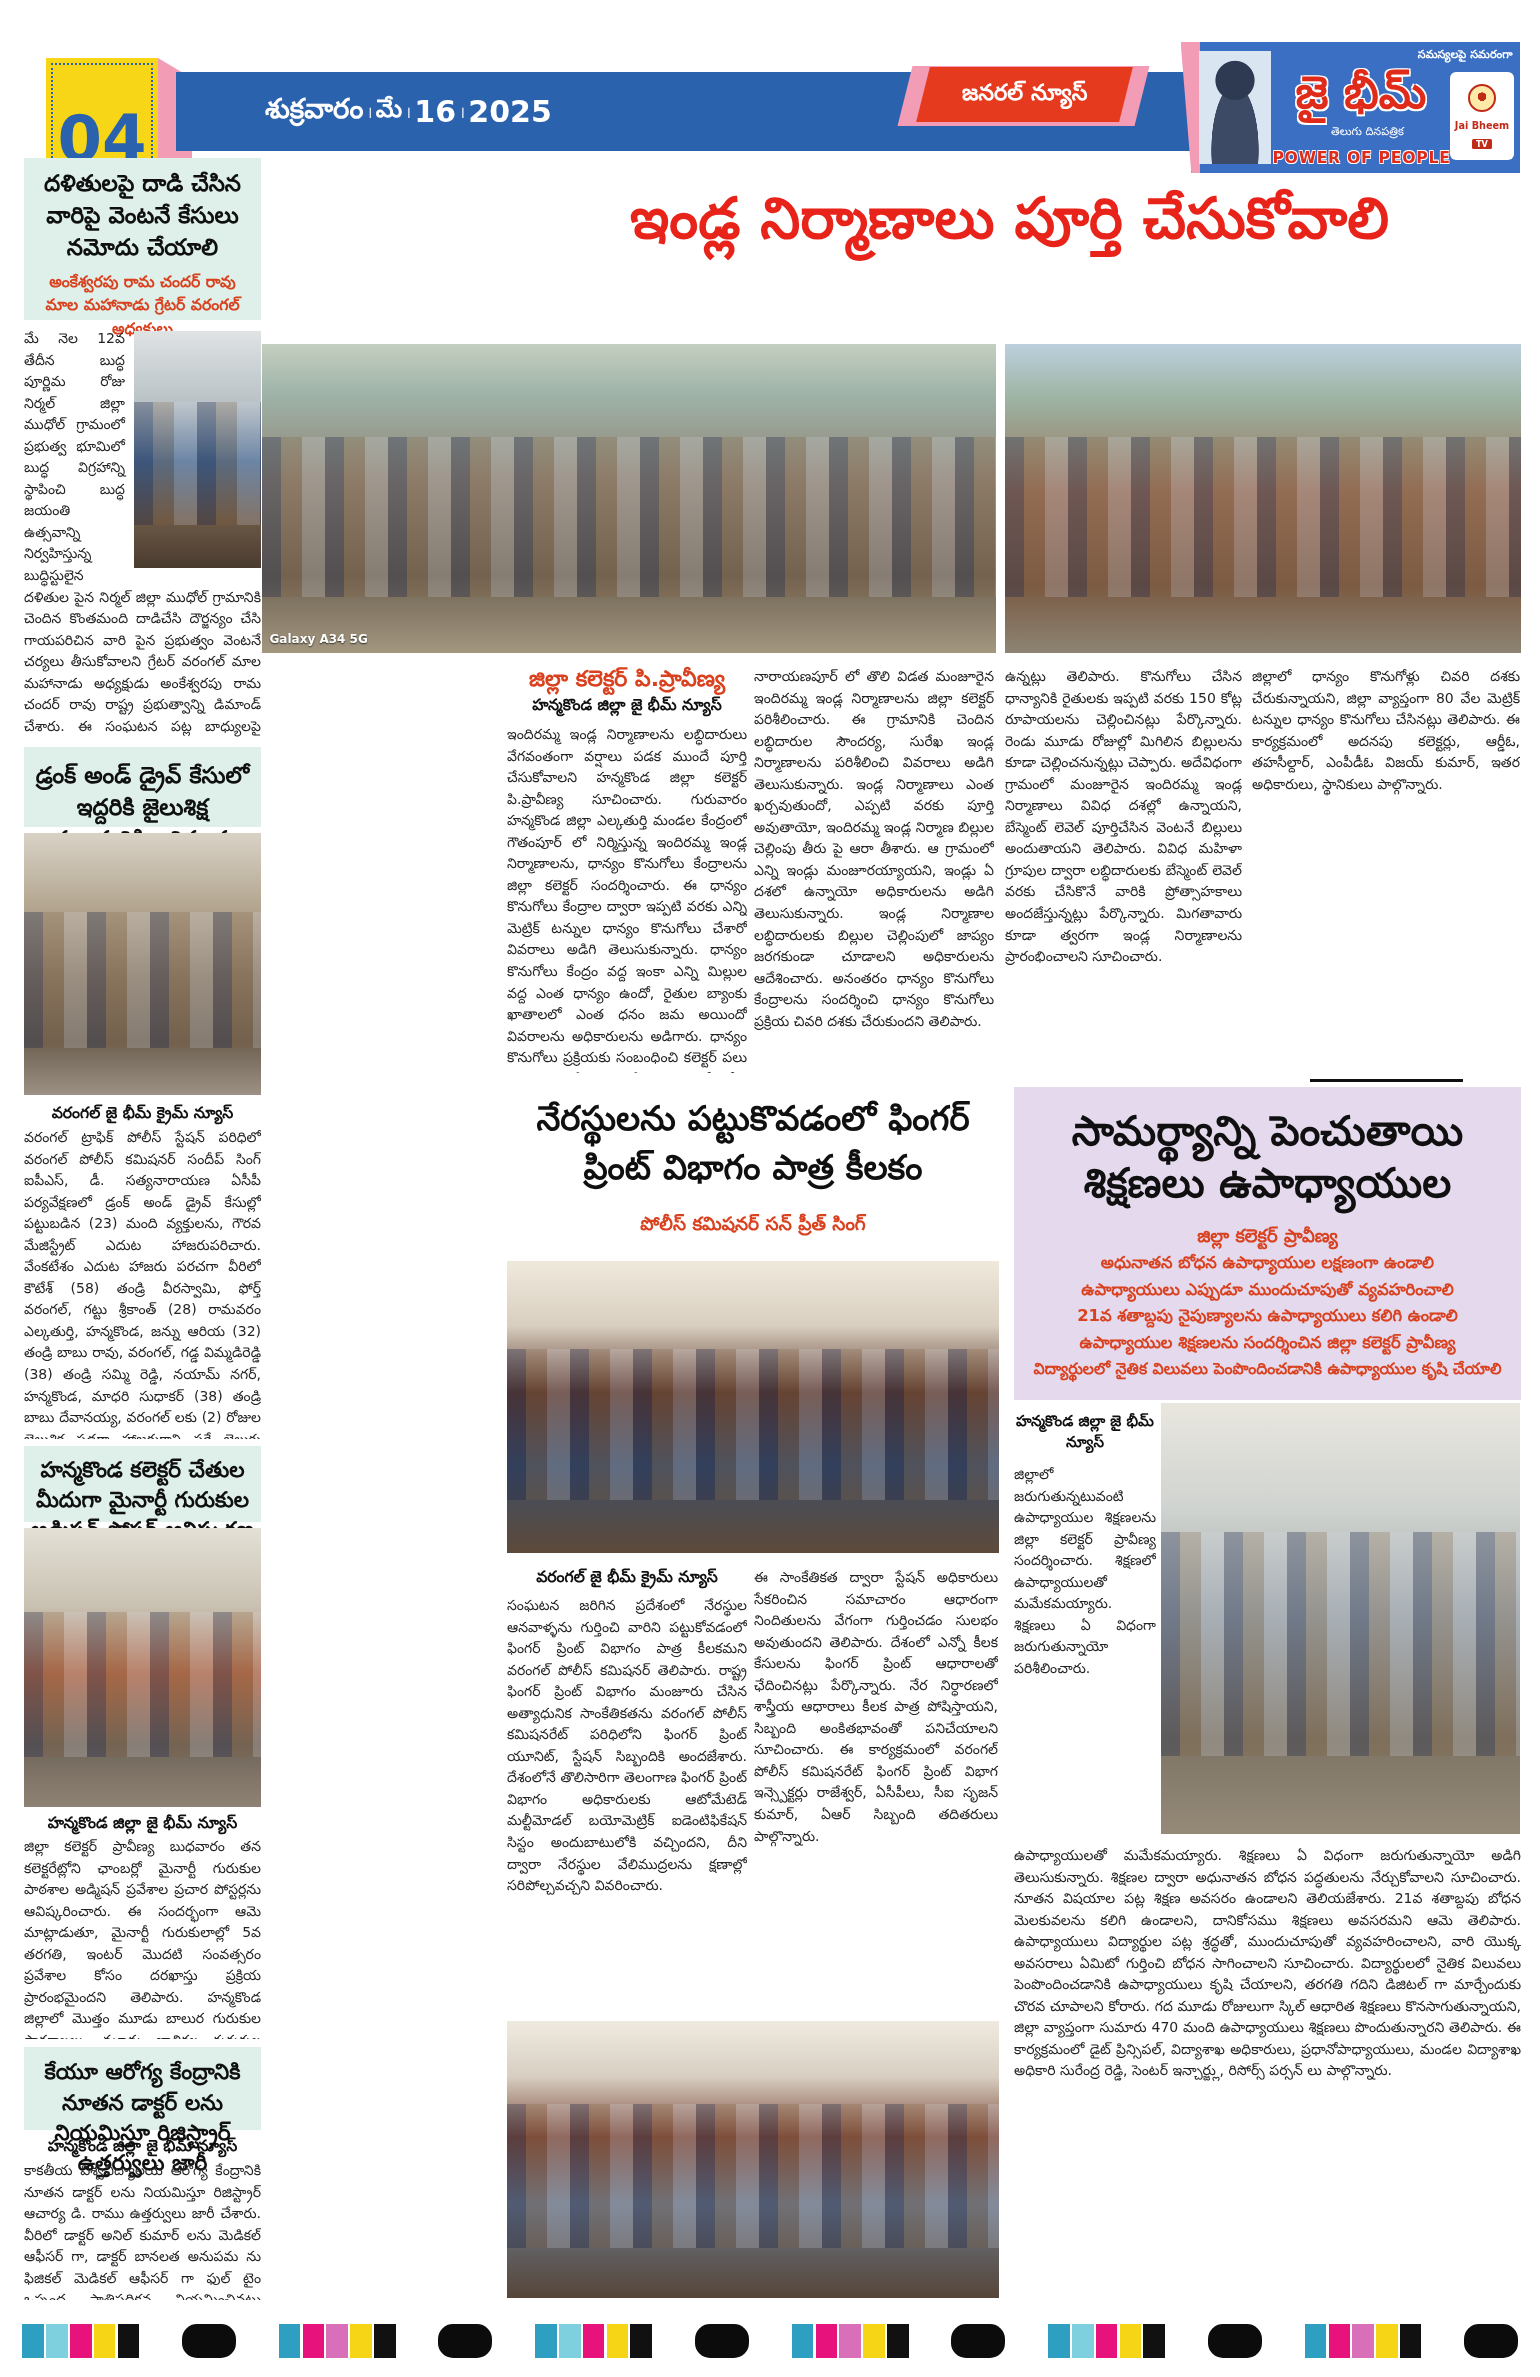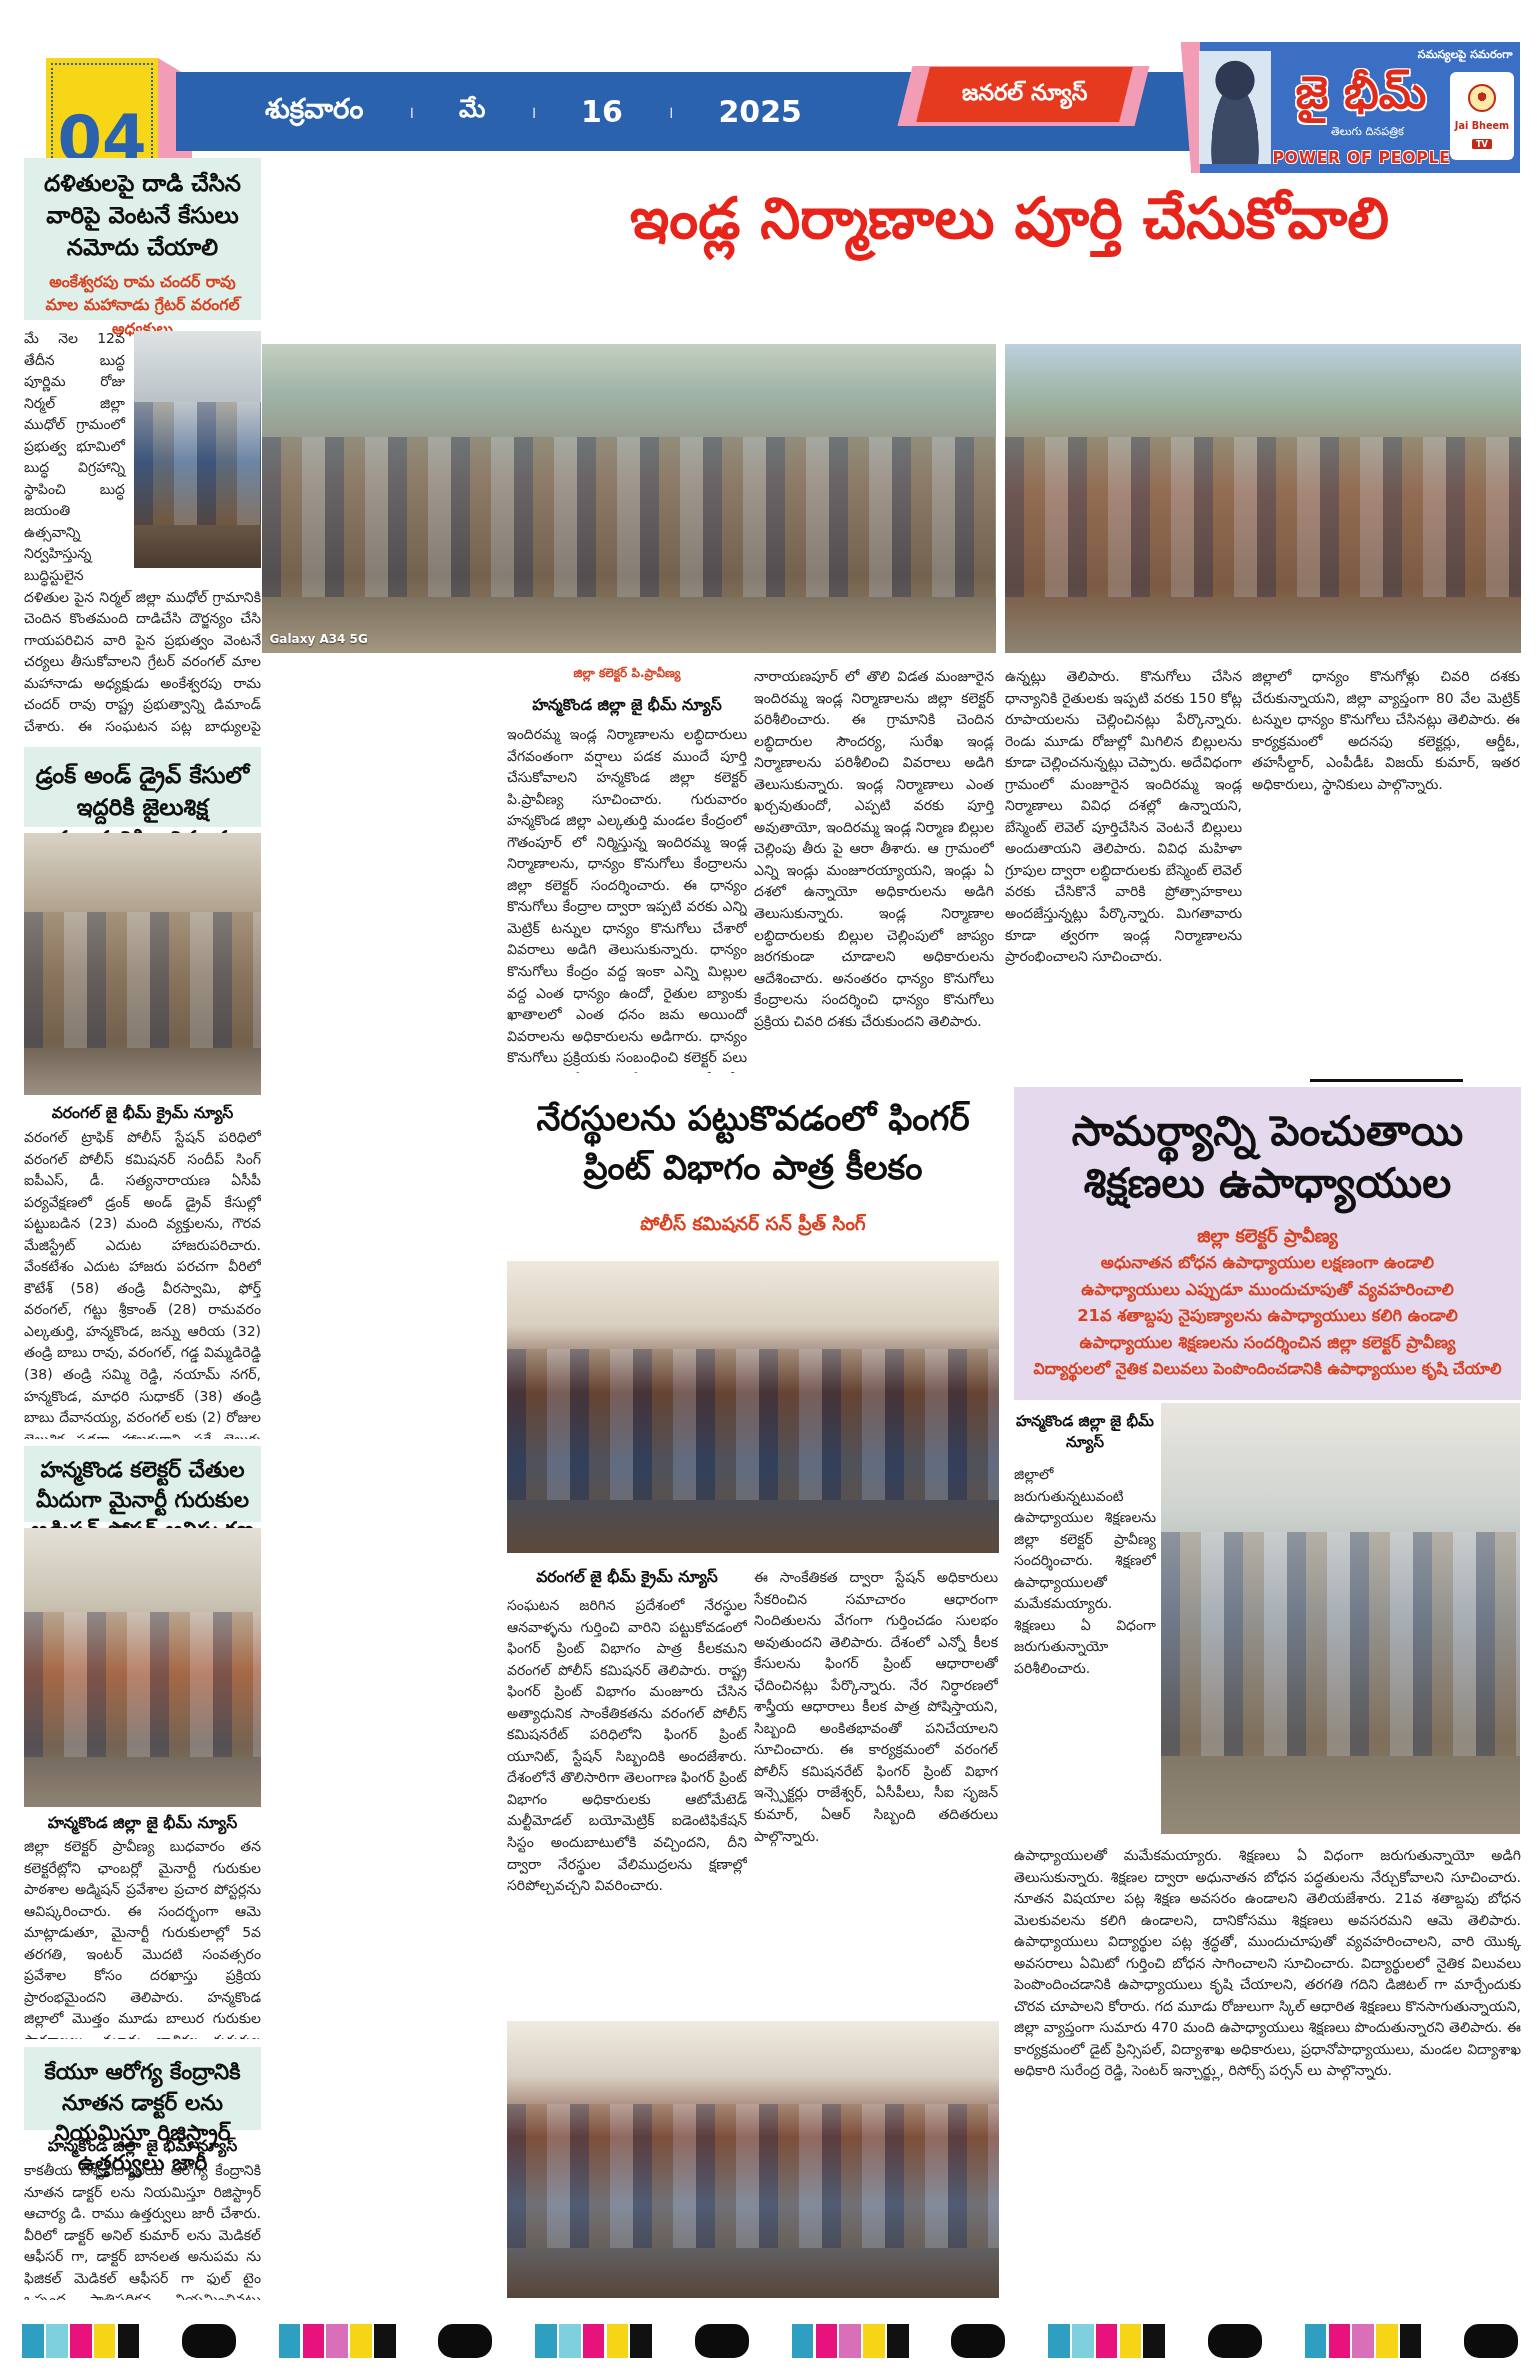--- a/index.html
+++ b/index.html
@@ -19,21 +19,21 @@
 
   
   .pageno-box{left:46px;top:58px;width:112px;height:113px;background:var(--page-yellow);
     display:flex;align-items:flex-end;justify-content:center;}
   .pageno-inner{position:absolute;inset:5.2px;border:2.2px dotted #2b62ad;}
   .pageno{font-size:64px;font-weight:800;color:var(--header-blue);line-height:1;}
   .pageno-rib{left:158px;top:58px;width:34px;height:113px;background:var(--accent-pink);
     clip-path:polygon(0 0,100% 18%,100% 100%,0 100%);}
   .datebar{left:176px;top:72px;width:1015px;height:79px;background:var(--header-blue);}
   .datebar-text{position:absolute;left:89px;top:0;height:100%;width:537px;
-    display:flex;align-items:center;justify-content:space-between;gap:14px;color:#fff;}
+    display:flex;align-items:center;justify-content:flex-start;gap:3px;color:#fff;}
   .d-day{font-size:27.6px;font-weight:800;}
   .d-sep{font-size:16.4px;font-weight:300;opacity:.85;}
   .d-month{font-size:25px;font-weight:700;}
   .d-num{font-size:30px;font-weight:800;}
   .badge-pink{left:905px;top:66px;width:237px;height:60px;background:var(--accent-pink);
     transform:skewX(-14deg);}
   .badge-red{left:923px;top:67px;width:203px;height:55px;background:var(--badge-red);
     transform:skewX(-14deg);display:flex;align-items:center;justify-content:center;}
   .badge-red span{transform:skewX(14deg);color:#fff;font-size:22.4px;font-weight:800;}
   .masthead{left:1191px;top:42px;width:329px;height:131px;background:var(--masthead-blue);}
@@ -61,21 +61,21 @@
   
   .main-headline{left:488px;top:179px;width:1043px;color:var(--headline-red);
     font-weight:800;text-align:center;font-size:57px;line-height:1.38;}
   .mint{background:var(--mint-bg);}
   .mint-head{font-weight:800;color:#101010;text-align:center;font-size:23px;line-height:1.4;
     padding:9px 6px 3px;}
   .byline{color:var(--subtitle-red);font-weight:700;font-size:15.7px;line-height:1.5;
     text-align:center;padding:3px 7.5px 7.5px;}
   .dateline{font-weight:800;color:#101010;text-align:center;font-size:15.7px;}
   .body-text{font-size:14px;line-height:1.54;text-align:justify;color:#242424;}
-  .red-cap{color:var(--subtitle-red);font-weight:800;text-align:center;font-size:12px;}
+  .red-cap{color:var(--subtitle-red);font-weight:800;text-align:center;font-size:22px;}
 
   
   .photo{position:absolute;overflow:hidden;background:#9a9a90;}
   .photo::after{content:"";position:absolute;left:0;right:0;top:30%;height:52%;
     background:repeating-linear-gradient(90deg, rgba(25,35,70,.32) 0 19.4px,
       rgba(130,95,60,.24) 19.4px 40px, rgba(215,215,225,.22) 40px 63px);}
   .ph-flags{background:linear-gradient(180deg,#c4cfc0 0%,#9fb3a8 16%,#8f8374 45%,#6f6354 75%,#a39780 100%);}
   .ph-bricks{background:linear-gradient(180deg,#bcd0dd 0%,#9db3a2 18%,#97705a 48%,#7a5a44 78%,#8d8473 100%);}
   .ph-desk{background:linear-gradient(180deg,#dfe3e4 0%,#b9c2c6 30%,#4e6e94 55%,#6b5846 80%,#4a3b30 100%);}
   .ph-shop{background:linear-gradient(180deg,#d8d2c6 0%,#b8ab96 25%,#8a7a66 55%,#6e6152 80%,#9c9184 100%);}

